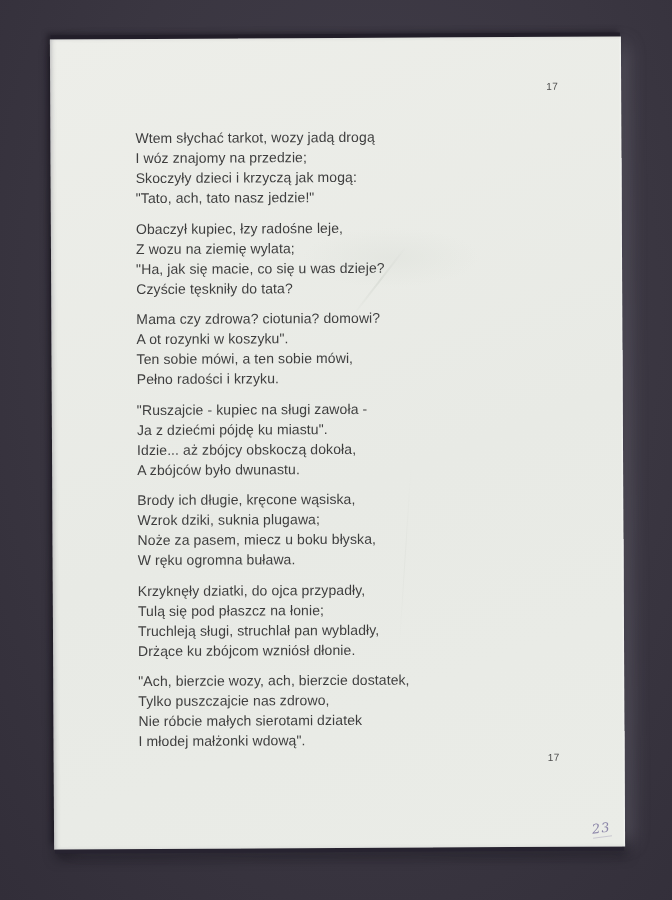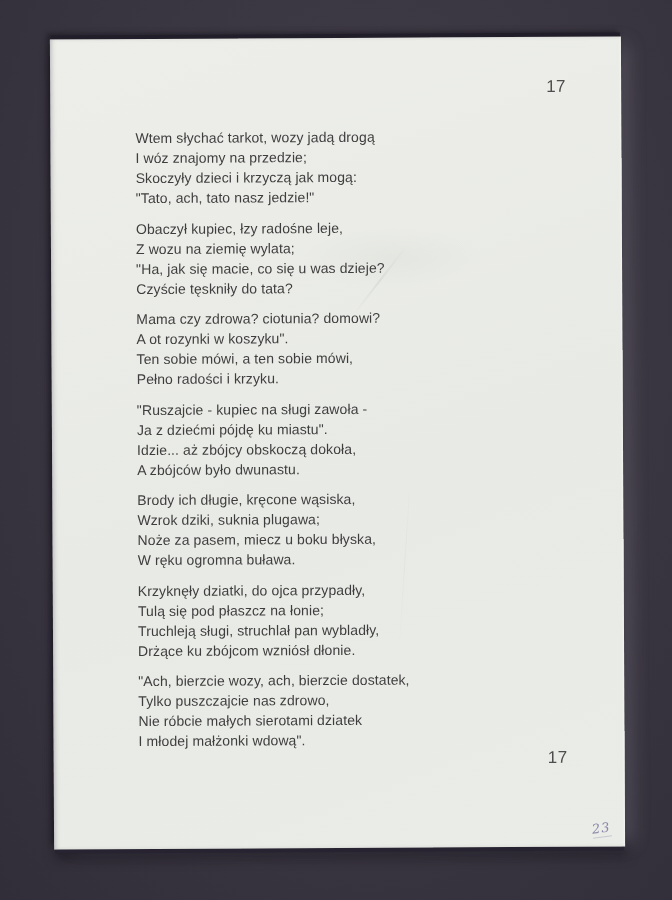--- a/index.html
+++ b/index.html
@@ -28,21 +28,21 @@
       0 -5px 0 -1px #221e29,
       -3px -6px 5px rgba(22, 18, 28, 0.55),
       0 5px 0 -1px #272330,
       12px 2px 18px -6px rgba(152, 149, 162, 0.38),
       2px 9px 12px rgba(14, 11, 19, 0.5),
       inset 3px 0 5px -2px rgba(104, 102, 114, 0.45),
       inset -2px 0 2px -1px rgba(255, 255, 255, 0.55);
   }
   .page-number {
     position: absolute;
-    font-size: 17px;
+    font-size: 10px;
     line-height: 14px;
     color: #4e4e4e;
     letter-spacing: 0.5px;
   }
   .page-number.top { left: 496px; top: 43px; }
   .page-number.bottom { left: 494px; top: 714px; }
   .poem {
     position: absolute;
     left: 85px;
     top: 89px;

